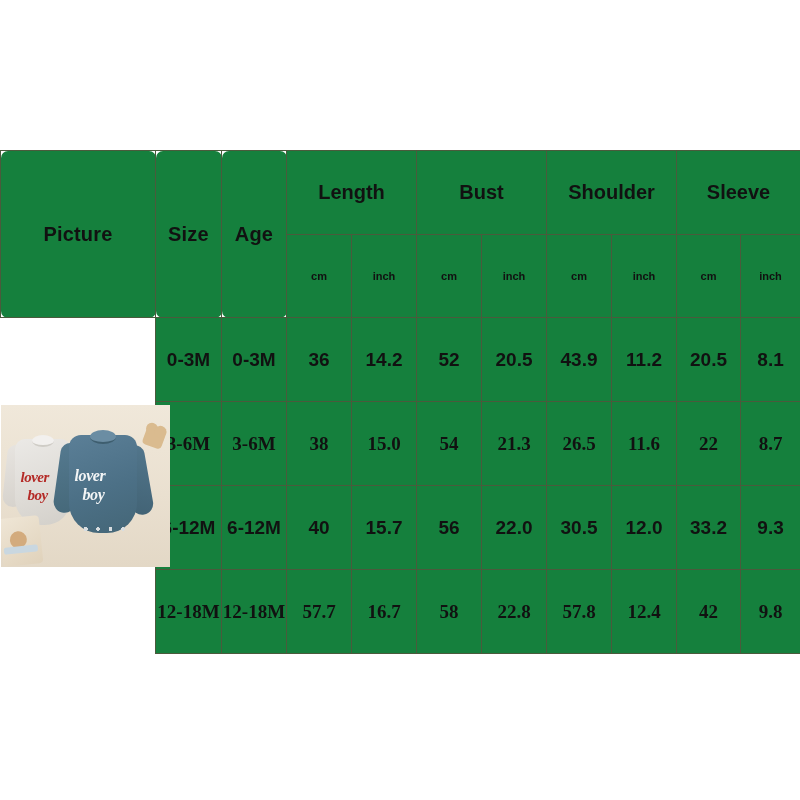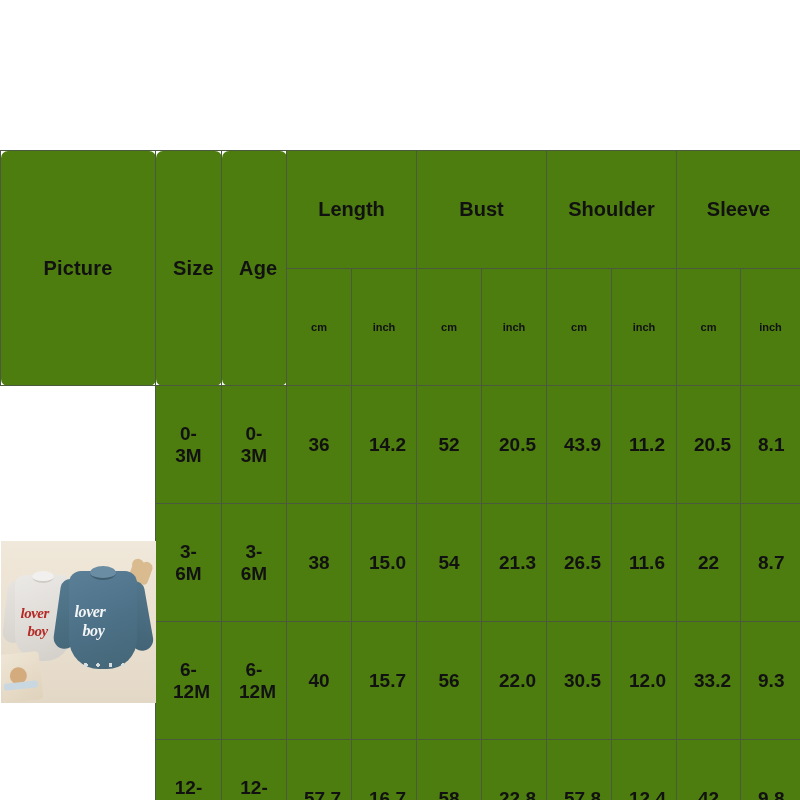--- a/index.html
+++ b/index.html
@@ -27,27 +27,27 @@
     top: 150px;
     width: 800px;
     border-collapse: collapse;
     table-layout: fixed;
     font-family: "Liberation Sans", sans-serif;
   }
 
   #size-chart td,
   #size-chart th {
     border: 1.5px solid #4a5a3c;
-    padding: 17px;
+    padding: 0;
     margin: 0;
     text-align: center;
     vertical-align: middle;
     color: #111111;
     font-weight: bold;
-    background: #4d7c0f;
+    background: #15803d;
   }
 
   
   .hdr-main {
     height: 83px;
     font-size: 20px;
     letter-spacing: 0.2px;
   }
   .hdr-group {
     height: 83px;
@@ -62,37 +62,37 @@
     border-radius: 7px;
   }
 
   
   .data-row td {
     height: 83px;
     font-size: 19px;
     font-weight: bold;
   }
   .row-light td { background: #e4efd9; }
-  .row-dark  td { background: #c8e0ac; }
+  .row-dark  td { background: #c8e0ac; font-family: Liberation Serif, serif; }
 
   
   .pic-cell {
     padding: 0 !important;
     background: #ffffff !important;
     position: relative;
     vertical-align: top;
     border-right: 1.5px solid #4a5a3c !important;
     border-top: 1.5px solid #4a5a3c !important;
     border-left: none !important;
     border-bottom: none !important;
   }
 
   .product-photo {
     position: relative;
-    width: 155px;
+    width: 169px;
     height: 162px;
     overflow: hidden;
     background: #ece3d4;
     display: block;
   }
 
   
   .photo-bg {
     position: absolute;
     inset: 0;

